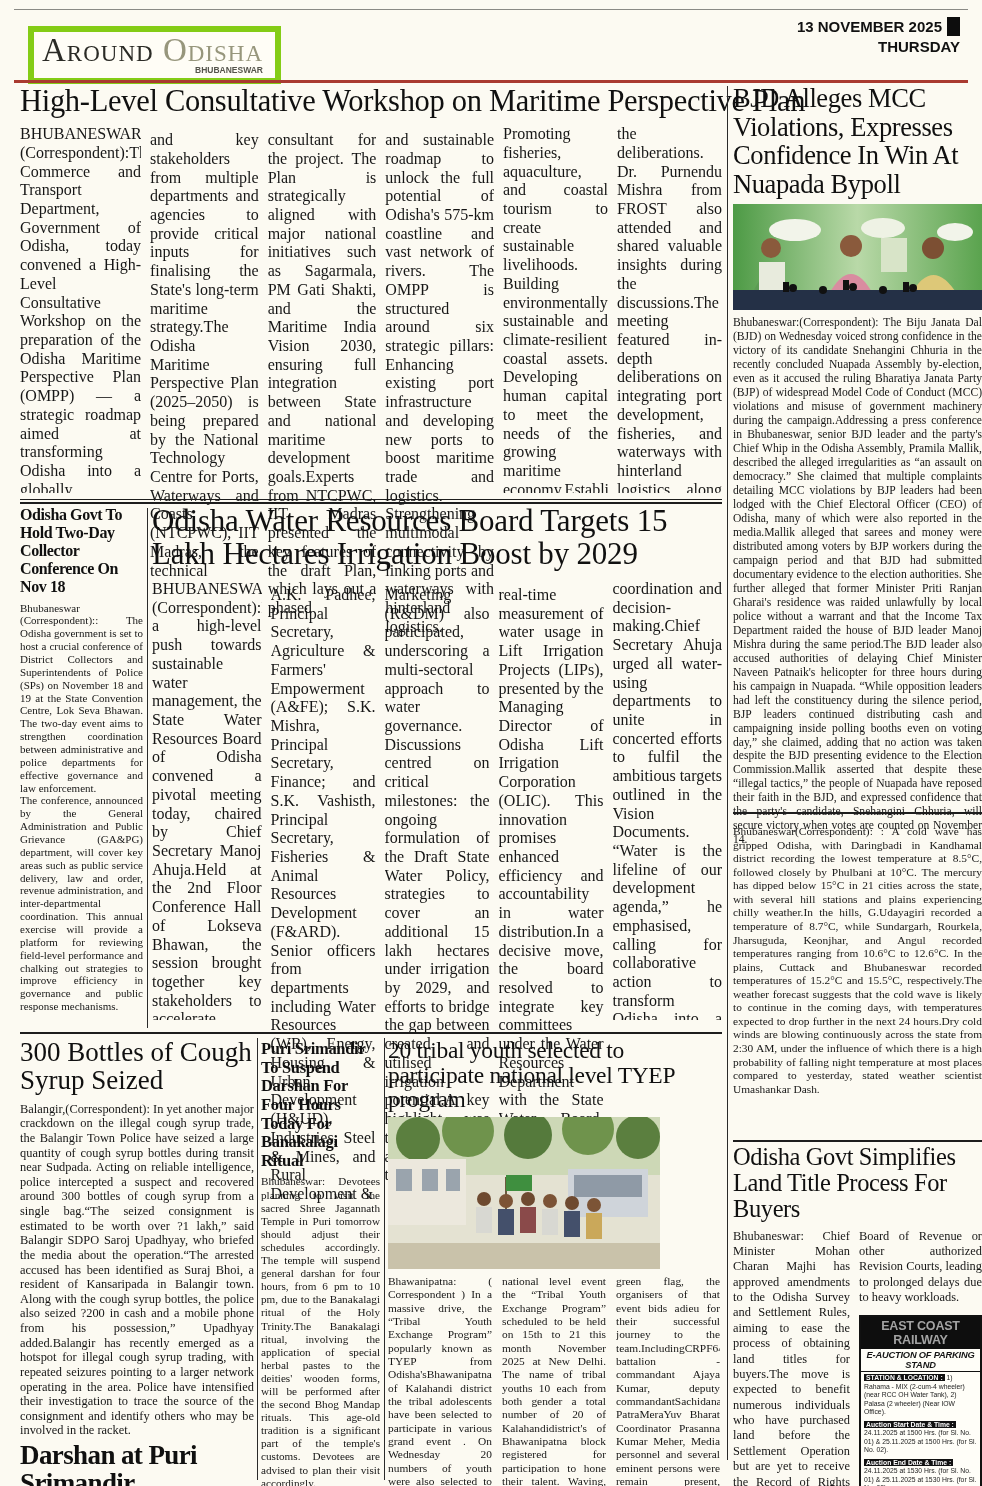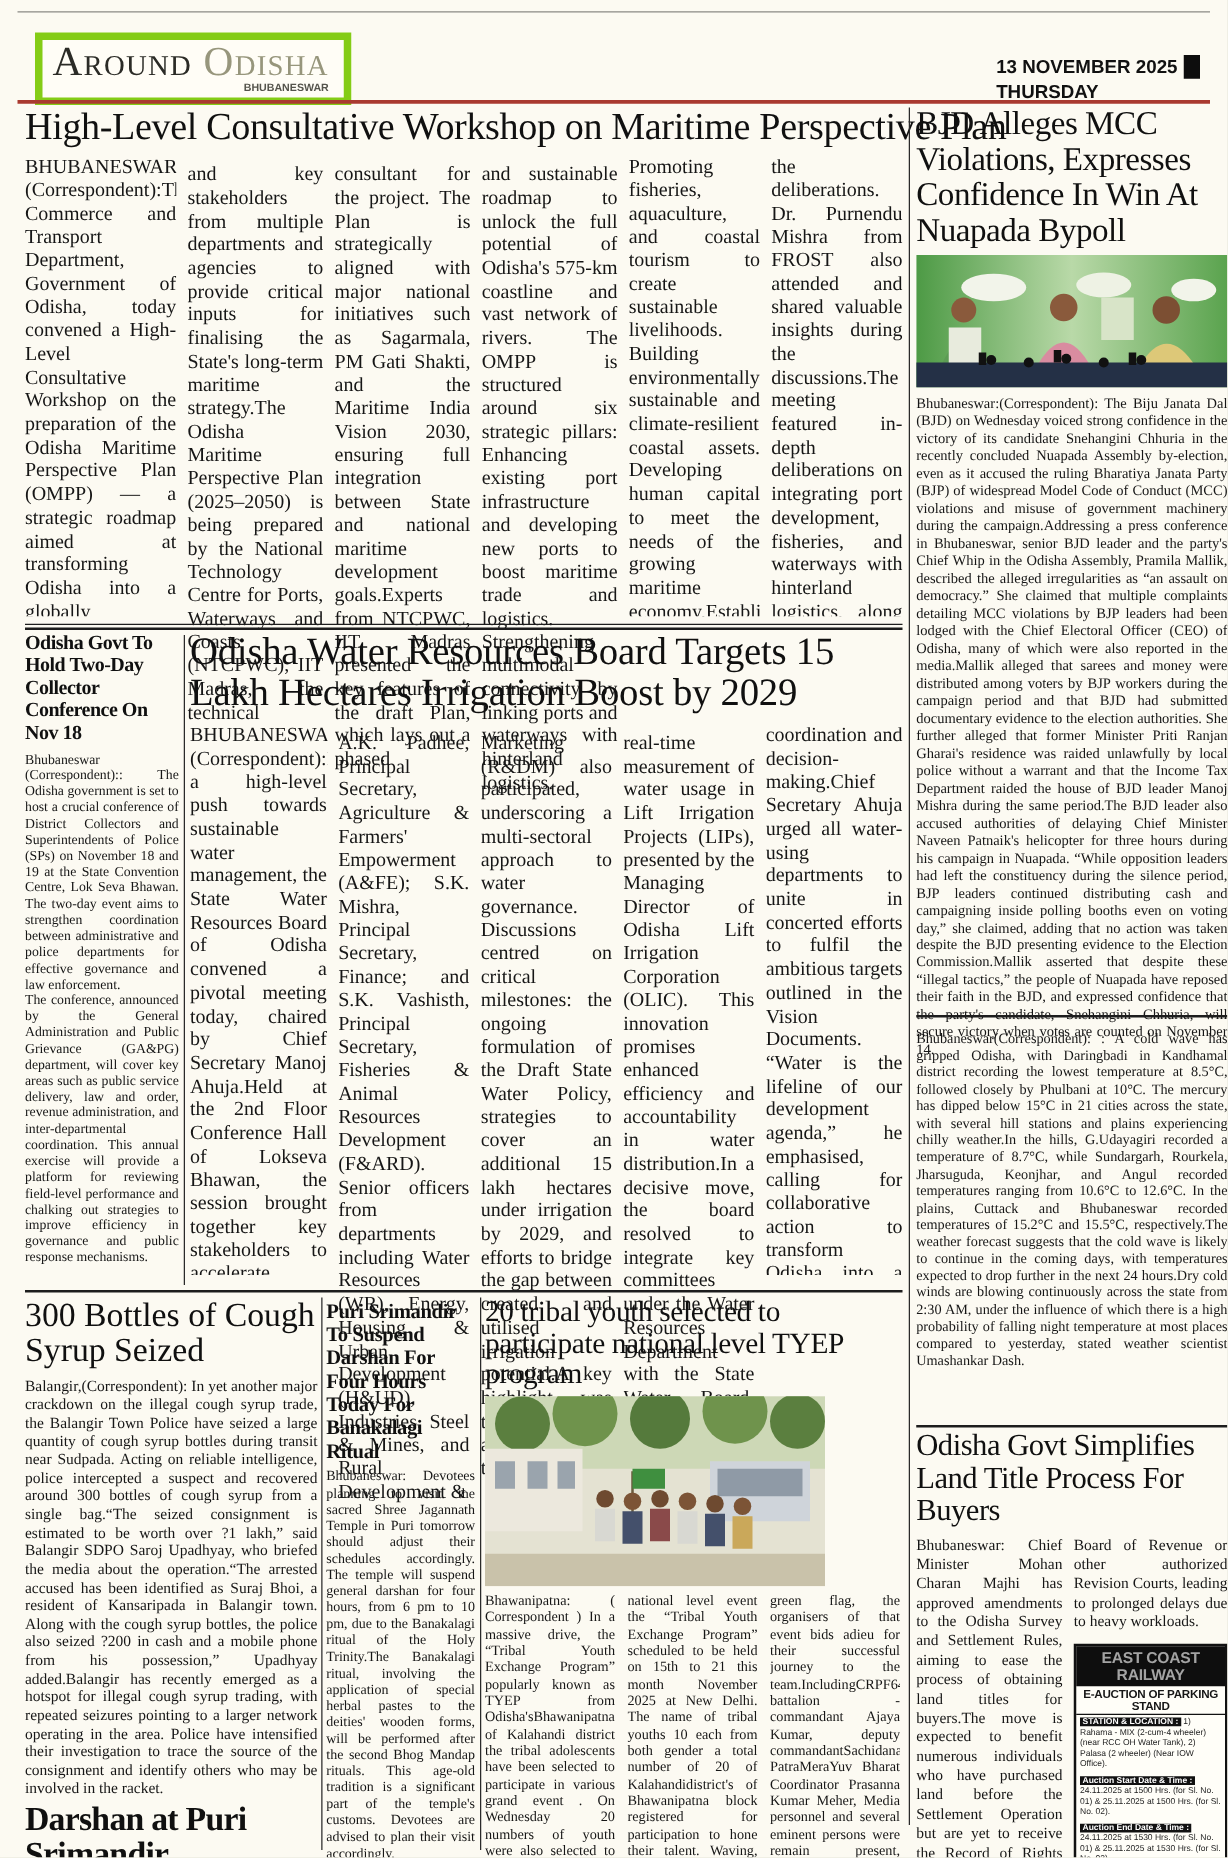--- a/index.html
+++ b/index.html
@@ -7,21 +7,21 @@
   .rule-h{position:absolute;background:#1d1d1d;}
   .rule-v{position:absolute;width:1px;background:#2a2a2a;}
   .red-rule{position:absolute;height:3px;background:#a93a30;}
   .thin-top{position:absolute;height:1px;background:#8a8a85;}
 
   
   .logo-box{position:absolute;left:28px;top:26px;border:6px solid #84cc16;background:#fffdf6;padding:0 12px 3px 8px;}
   .logo-main{font-size:33px;letter-spacing:1px;color:#2b2b26;font-variant:small-caps;}
   .logo-accent{font-size:33px;letter-spacing:1px;color:#97967c;font-variant:small-caps;}
   .logo-sub{display:block;text-align:right;font-family:"Liberation Sans",sans-serif;font-weight:bold;font-size:8.5px;color:#55544c;margin-top:-4px;}
-  .date-wrap{position:absolute;right:22px;top:44px;font-family:"Liberation Sans",sans-serif;font-weight:bold;}
+  .date-wrap{position:absolute;right:22px;top:17px;text-align:right;font-family:"Liberation Sans",sans-serif;font-weight:bold;}
   .date-line{font-size:15px;color:#111;display:flex;align-items:center;gap:5px;justify-content:flex-end;}
   .date-box{width:13px;height:19px;background:#0d0d0d;display:inline-block;}
   .day-line{font-size:15px;color:#111;margin-top:2px;}
 
   
   .bodytxt{font-size:16px;line-height:1.17;text-align:justify;white-space:pre-line;}
   .col{overflow:hidden;}
   h1,h2,h3{margin:0;font-weight:normal;}
   .hl{font-family:"Liberation Serif",serif;color:#101010;}
   .hl-bold{font-weight:bold;}
@@ -82,21 +82,21 @@
   #land{position:absolute;left:733px;top:1144px;width:249px;height:340px;}
   #land .hl{font-size:24.5px;line-height:1.07;letter-spacing:-0.4px;}
   .l-body{display:flex;gap:9px;margin-top:6px;}
   .l-c1{width:117px;font-size:12.4px;line-height:1.24;}
   .l-right{flex:1;display:flex;flex-direction:column;}
   .l-c2{font-size:12.4px;line-height:1.24;}
 
   
   .ad{border:2px solid #111;background:#fffef8;margin-top:10px;font-family:"Liberation Sans",sans-serif;}
   .ad-title{background:#0e0e0e;color:#a3a3a3;font-weight:bold;font-size:12.5px;text-align:center;padding:2px 0;letter-spacing:-0.2px;}
-  .ad-sub{font-weight:bold;font-size:9.3px;text-align:center;padding:1px 0;border-bottom:1px solid #111;letter-spacing:-0.2px;}
+  .ad-sub{font-weight:bold;font-size:9.3px;text-align:center;padding:1px 0;border-bottom:1px solid #111;letter-spacing:-0.2px;font-style:italic;}
   .ad-sec{padding:2px 3px;font-size:6.8px;line-height:1.25;color:#222;}
   .ad-lbl{background:#111;color:#fff;font-weight:bold;padding:0 2px;font-size:6.8px;}
 
   .photo{display:block;}
 </style>
 </head>
 <body>
 
 <div class="page">
 

